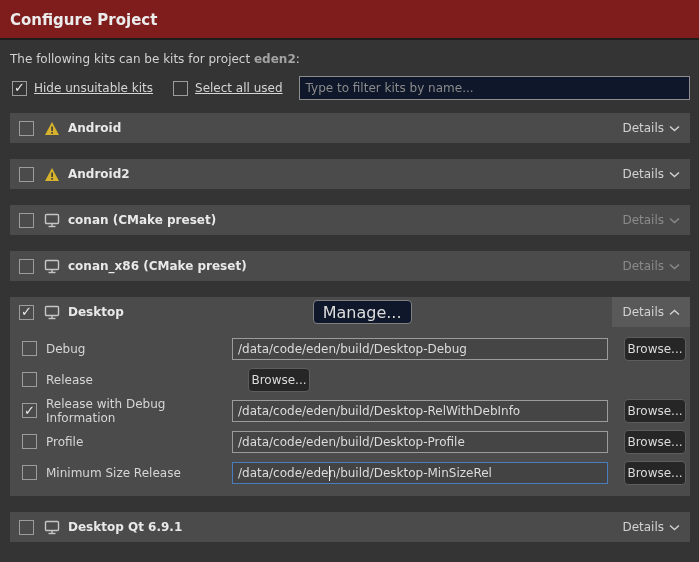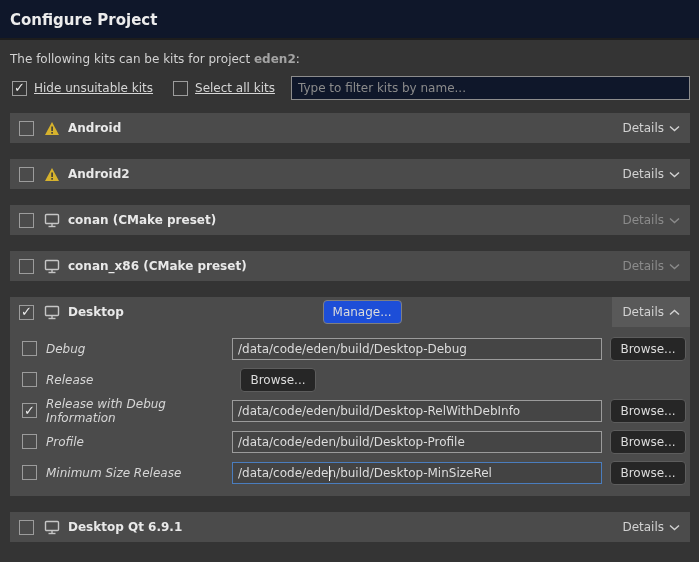--- a/index.html
+++ b/index.html
@@ -8,21 +8,21 @@
     background: #343434;
     font-family: "DejaVu Sans", "Liberation Sans", sans-serif;
     font-size: 12px;
     color: #d6d6d6;
     overflow: hidden;
   }
 
   
   .page-header {
     padding: 11px 10px 9px 10px;
-    background: #0f172a;
+    background: #7f1d1d;
     border-bottom: 2px solid #1d1d1d;
   }
   .page-title { font-size: 15px; font-weight: bold; color: #ececec; }
 
   .intro { margin: 12px 10px 0 10px; color: #d2d2d2; }
   .intro b { color: #a3a3a3; }
 
   
   .filter-row {
     margin: 10px 9px 0 12px;
@@ -88,39 +88,39 @@
     color: #d2d2d2;
     cursor: default;
   }
   .details-toggle.disabled { color: #8b8b8b; }
   .details-toggle.disabled svg polyline { stroke: #8b8b8b; }
   .details-toggle.open-bg { background: #595959; }
 
   .manage-btn {
     height: 24px;
     padding: 0 9px;
-    background: #1d4ed8;
+    background: #0f172a;
     border: 1px solid #7f7f7f;
     border-radius: 4px;
     color: #dcdcdc;
-    font-size: 12px;
+    font-size: 16px;
     font-family: inherit;
     margin-right: 12px;
     cursor: default;
   }
 
   
   .cfg-section { padding: 6px 4px 8px 12px; }
   .cfg-row {
     height: 31px;
     display: flex;
     align-items: center;
   }
   .cfg-row .cb { margin-right: 9px; }
-  .cfg-label { width: 186px; flex: 0 0 auto; color: #d6d6d6; font-style: italic; }
+  .cfg-label { width: 186px; flex: 0 0 auto; color: #d6d6d6; }
   .path-input {
     flex: 1;
     height: 22px;
     border: 1px solid #9b9b9b;
     background: #454545;
     display: flex;
     align-items: center;
     padding: 0 5px;
     color: #dcdcdc;
     position: relative;
@@ -128,23 +128,23 @@
     white-space: nowrap;
   }
   .path-input.focused { border: 1px solid #4a7dbe; background: #434343; text-align: center; }
   .caret {
     position: absolute;
     left: 96px; top: 3px;
     width: 1px; height: 15px;
     background: #f0f0f0;
   }
   .browse-btn {
-    width: 76px;
+    width: 62px;
     height: 24px;
-    margin-left: 8px;
+    margin-left: 16px;
     background: #262626;
     border: 1px solid #5d5d5d;
     border-radius: 4px;
     color: #dcdcdc;
     font-size: 12px;
     font-family: inherit;
     flex: 0 0 auto;
     cursor: default;
   }
 
@@ -157,21 +157,21 @@
   <div class="page-title">Configure Project</div>
 </div>
 
 <div class="intro"><span>The following kits can be kits for project </span><b>eden2</b><span>:</span></div>
 
 <div class="filter-row">
   <span class="cb checked"></span>
   <span class="cb-label">Hide unsuitable kits</span>
   <span class="gap"></span>
   <span class="cb"></span>
-  <span class="cb-label">Select all kits</span>
+  <span class="cb-label">Select all used</span>
   <span class="filter-input">Type to filter kits by name...</span>
 </div>
 
 <div class="kit-list">
 
   <div class="kit-card">
     <div class="kit-header">
       <span class="cb"></span>
       <span class="kit-icon">
         <svg width="16" height="15" viewBox="0 0 16 15">

